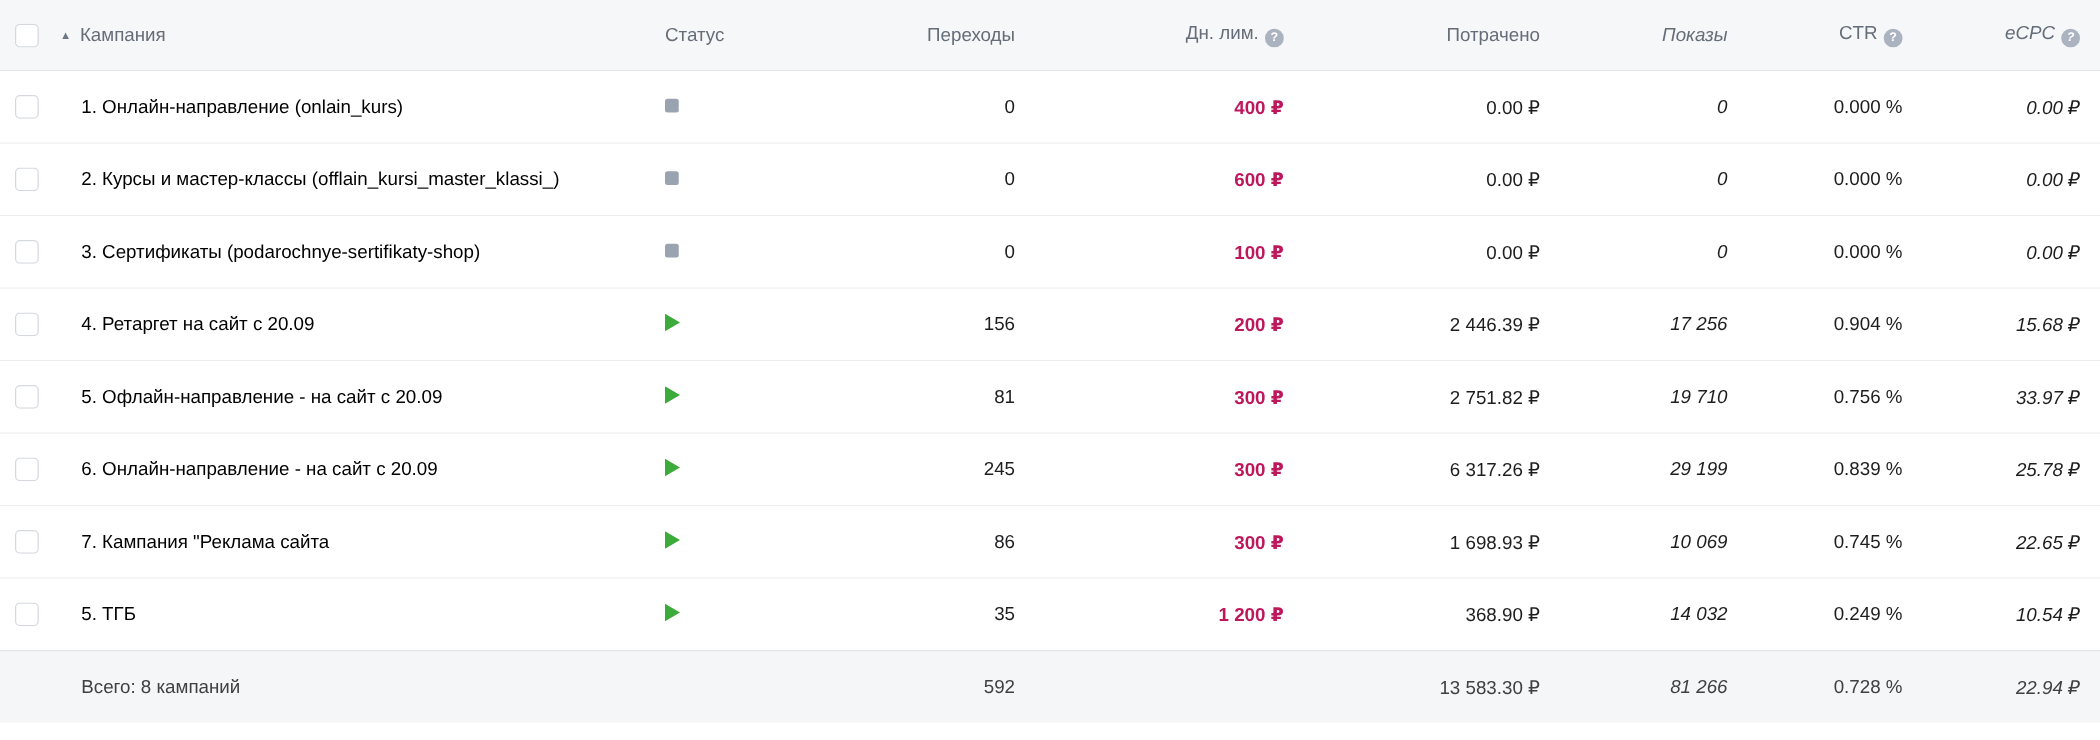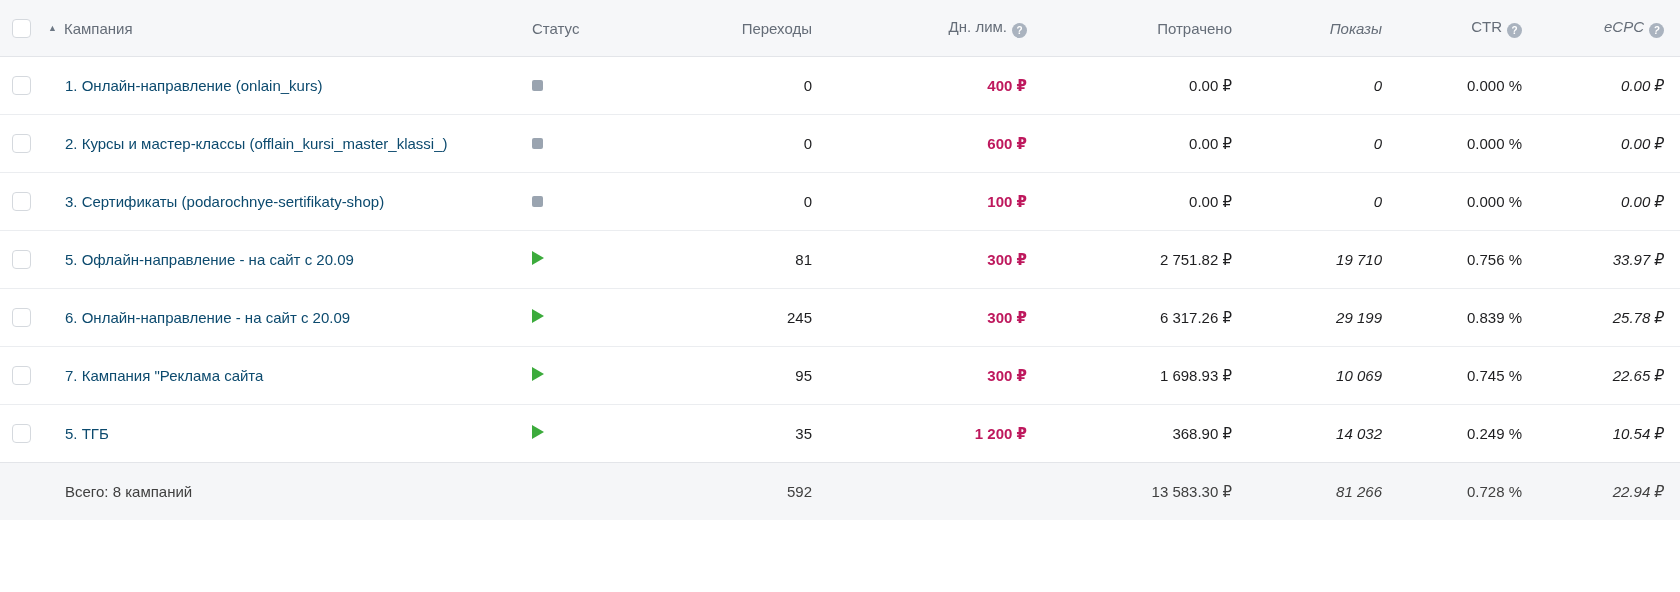--- a/index.html
+++ b/index.html
@@ -26,21 +26,21 @@
   .col-ecpc   { width:136px; flex:none; text-align:right; padding-right:4px;font-style:italic; }
 
   .checkbox { width:19px; height:19px; border:1.5px solid #d5d9de; border-radius:4px; background:#fff; cursor:pointer; }
 
   .sort-arrow { font-size:9px; color:#6d7885; margin-right:7px; cursor:pointer; line-height:1; }
 
   .help { display:inline-block; vertical-align:-2px; width:15px; height:15px; margin-left:5px;
           border-radius:50%; background:#aab3bf; color:#fff; font-size:10px; font-weight:bold;
           line-height:15px; text-align:center; cursor:pointer; }
 
-  .link { color:#0c4a6e; text-decoration:none; cursor:pointer; }
+  .link { color:#000000; text-decoration:none; cursor:pointer; }
   .limit-link { color:#be185d; text-decoration:none; cursor:pointer;
                 border-bottom:1px dotted rgba(58,107,165,0.55); padding-bottom:1px;font-weight:bold; }
 
   .status { display:inline-block; }
   .status.stopped { width:11px; height:11px; background:#9aa4b0; border-radius:2px; }
   .status.active  { width:0; height:0; border-left:12px solid #3cab3c;
                     border-top:7px solid transparent; border-bottom:7px solid transparent; }
 </style>
 </head>
 <body>
@@ -111,20 +111,35 @@
       </div>
     <div class="cell col-status"><span class="status stopped"></span></div>
     <div class="cell col-clicks">0</div>
     <div class="cell col-limit"><a class="limit-link">100 ₽</a></div>
     <div class="cell col-spent">0.00 ₽</div>
     <div class="cell col-imps">0</div>
     <div class="cell col-ctr">0.000 %</div>
     <div class="cell col-ecpc">0.00 ₽</div>
   </div>
 
+  <div class="trow">
+    <div class="cell col-check">
+        <div class="checkbox"></div>
+      </div>
+    <div class="cell col-campaign">
+        <a class="link">4. Ретаргет на сайт с 20.09</a>
+      </div>
+    <div class="cell col-status"><span class="status active"></span></div>
+    <div class="cell col-clicks">156</div>
+    <div class="cell col-limit"><a class="limit-link">200 ₽</a></div>
+    <div class="cell col-spent">2 446.39 ₽</div>
+    <div class="cell col-imps">17 256</div>
+    <div class="cell col-ctr">0.904 %</div>
+    <div class="cell col-ecpc">15.68 ₽</div>
+  </div>
 
   <div class="trow">
     <div class="cell col-check">
         <div class="checkbox"></div>
       </div>
     <div class="cell col-campaign">
         <a class="link">5. Офлайн-направление - на сайт с 20.09</a>
       </div>
     <div class="cell col-status"><span class="status active"></span></div>
     <div class="cell col-clicks">81</div>
@@ -152,21 +167,21 @@
   </div>
 
   <div class="trow">
     <div class="cell col-check">
         <div class="checkbox"></div>
       </div>
     <div class="cell col-campaign">
         <a class="link">7. Кампания "Реклама сайта</a>
       </div>
     <div class="cell col-status"><span class="status active"></span></div>
-    <div class="cell col-clicks">95</div>
+    <div class="cell col-clicks">86</div>
     <div class="cell col-limit"><a class="limit-link">300 ₽</a></div>
     <div class="cell col-spent">1 698.93 ₽</div>
     <div class="cell col-imps">10 069</div>
     <div class="cell col-ctr">0.745 %</div>
     <div class="cell col-ecpc">22.65 ₽</div>
   </div>
 
   <div class="trow">
     <div class="cell col-check">
         <div class="checkbox"></div>

